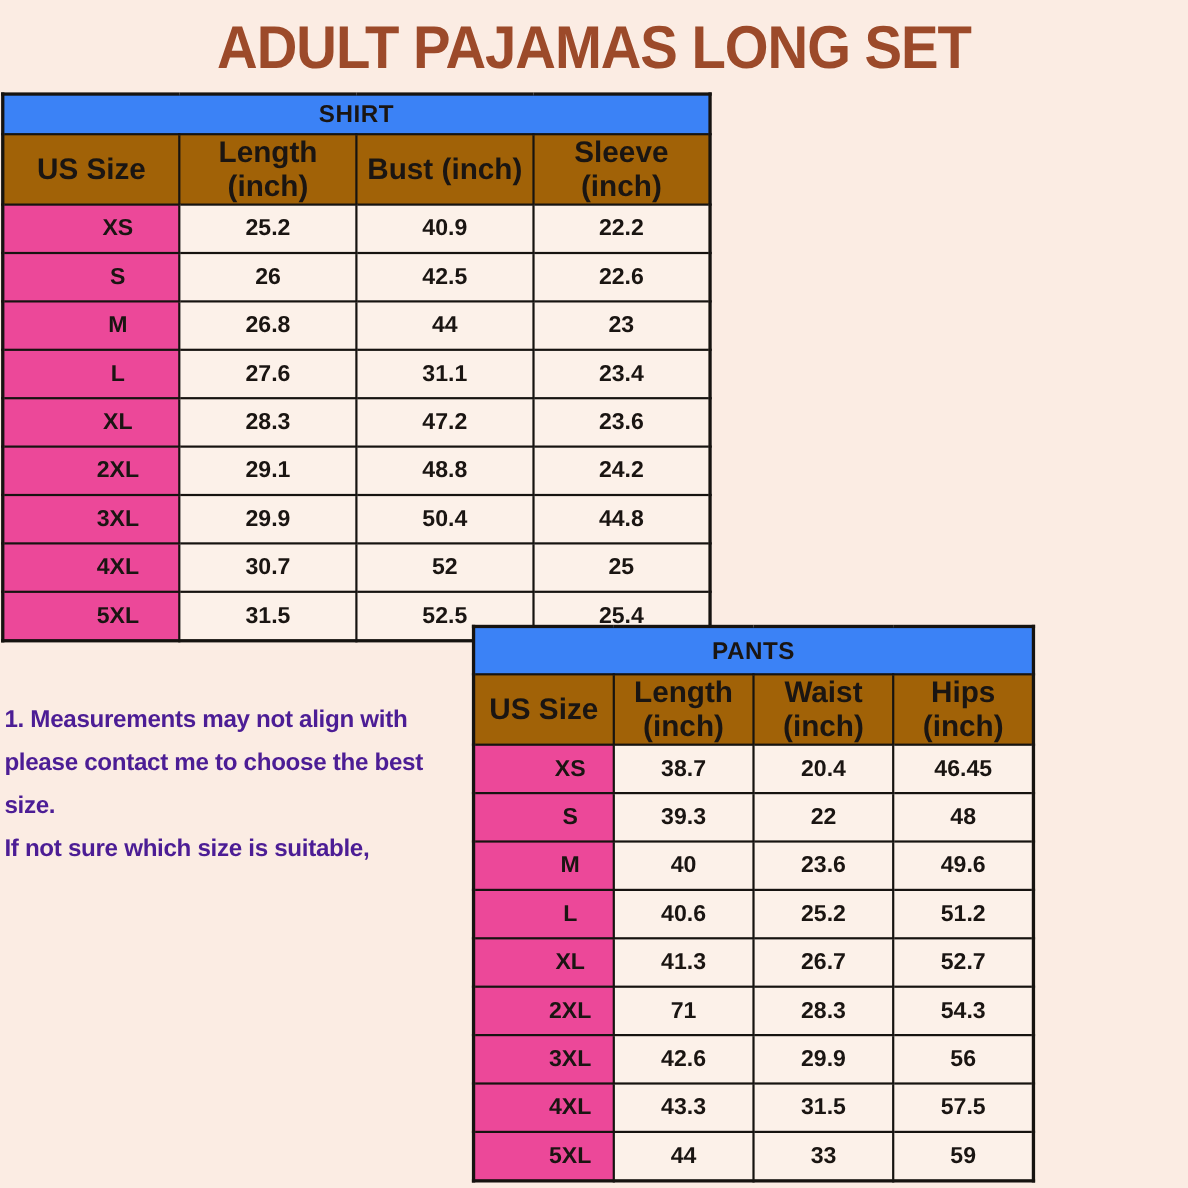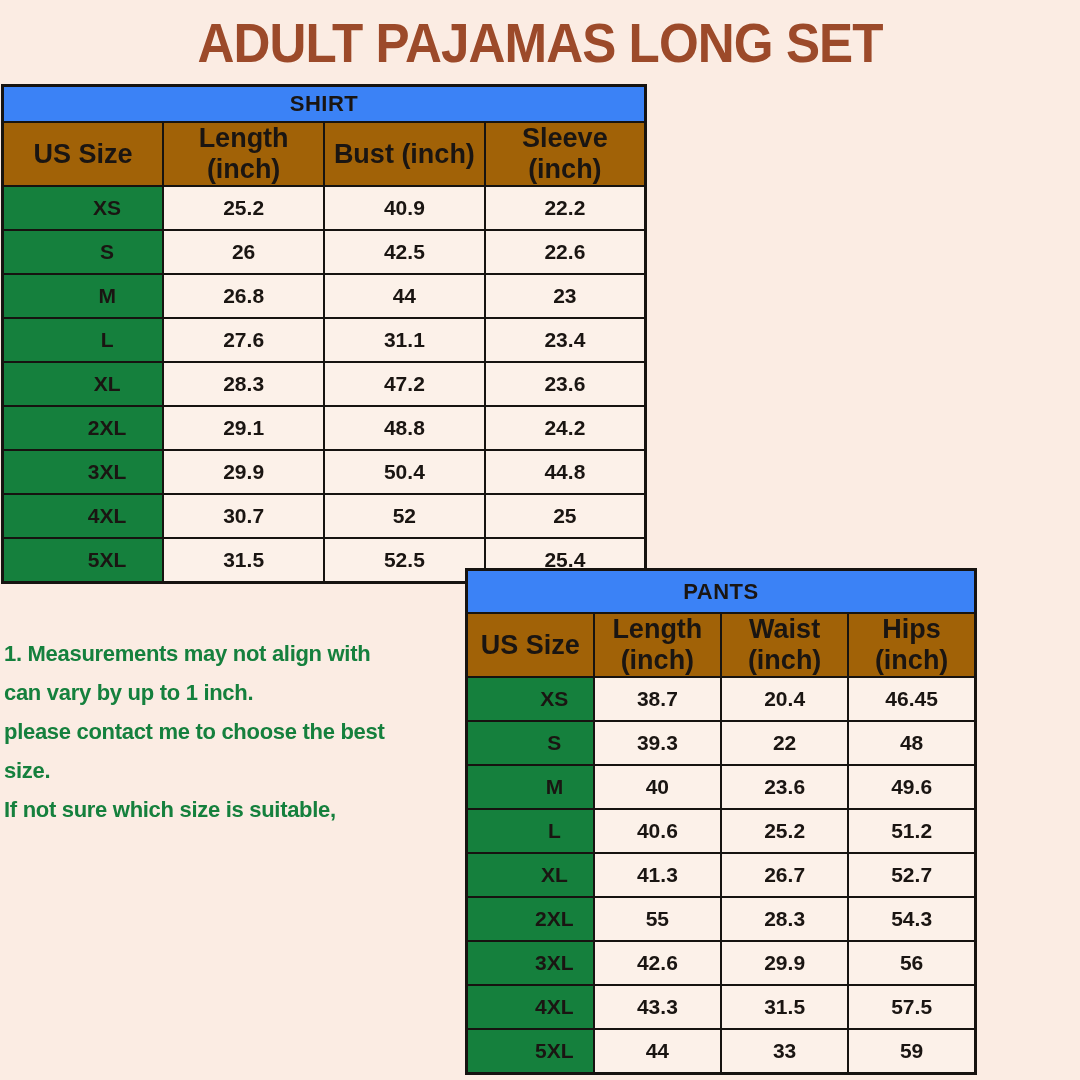--- a/index.html
+++ b/index.html
@@ -52,55 +52,54 @@
   }
   .col-headers th {
     background: #a16207;
     font-size: 27px;
   }
   tbody td {
     background: #fcf1e9;
     font-size: 21px;
   }
   tbody td.size {
-    background: #15803d;
+    background: #ec4899;
     padding-left: 48px;
   }
   
   table.shirt {
     left: 1px;
     top: 84px;
     width: 646px;
   }
   .shirt .table-title-bar { height: 34px; }
   .shirt .col-headers th  { height: 42px; }
   .shirt tbody td         { height: 42px; }
   
   table.pants {
     left: 429px;
     top: 568px;
     width: 512px;
-    margin-left: 36px;
   }
   .pants .table-title-bar { height: 41px; }
   .pants .col-headers th  { height: 45px; }
   .pants tbody td         { height: 42px; }
   
   .notes {
     position: absolute;
     left: 4px;
     top: 634px;
     width: 430px;
   }
   .notes p {
     margin: 0;
     font-size: 22px;
     line-height: 39px;
     font-weight: bold;
-    color: #15803d;
+    color: #4c1d95;
     letter-spacing: -0.3px;
     white-space: pre-wrap;
   }
 </style>
 </head>
 <body>
 
 <div class="canvas">
 
   <h1 class="title">ADULT PAJAMAS LONG SET</h1>
@@ -170,21 +169,20 @@
         <td class="size">5XL</td>
         <td>31.5</td>
         <td>52.5</td>
         <td>25.4</td>
       </tr>
     </tbody>
   </table>
 
   <div class="notes">
     <p>1. Measurements may not align with</p>
-    <p>can vary by up to 1 inch.</p>
     <p>please contact me to choose the best size.</p>
     <p>If not sure which size is suitable,</p>
   </div>
 
   <table class="size-table pants">
     <thead>
       <tr>
         <th class="table-title-bar" colspan="4">PANTS</th>
       </tr>
       <tr class="col-headers">
@@ -220,21 +218,21 @@
         <td>51.2</td>
       </tr>
       <tr>
         <td class="size">XL</td>
         <td>41.3</td>
         <td>26.7</td>
         <td>52.7</td>
       </tr>
       <tr>
         <td class="size">2XL</td>
-        <td>55</td>
+        <td>71</td>
         <td>28.3</td>
         <td>54.3</td>
       </tr>
       <tr>
         <td class="size">3XL</td>
         <td>42.6</td>
         <td>29.9</td>
         <td>56</td>
       </tr>
       <tr>

